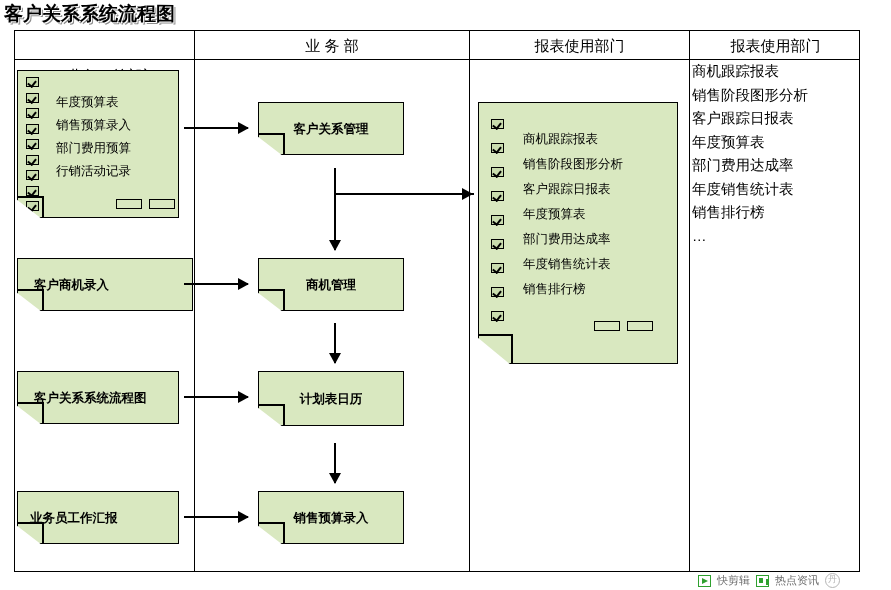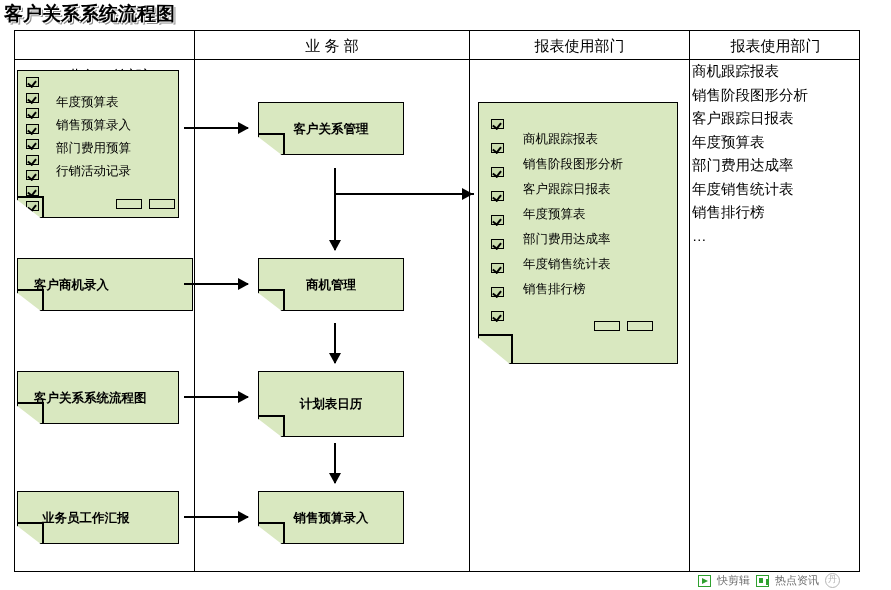--- a/index.html
+++ b/index.html
@@ -174,21 +174,21 @@
 <div class="doc" style="left:17px;top:371px;width:162px;height:53px;">
   <div class="shadow"></div>
   <div class="label off" style="left:16px;">客户关系系统流程图</div>
   <div class="fold"></div>
   <div class="foldline"></div>
   <div class="folddiag"></div>
 </div>
 
 <div class="doc" style="left:17px;top:491px;width:162px;height:53px;">
   <div class="shadow"></div>
-  <div class="label off" style="left:24px;">业务员工作汇报</div>
+  <div class="label off" style="left:12px;">业务员工作汇报</div>
   <div class="fold"></div>
   <div class="foldline"></div>
   <div class="folddiag"></div>
 </div>
 
 <div class="doc" style="left:258px;top:102px;width:146px;height:53px;">
   <div class="shadow"></div>
   <div class="label">客户关系管理</div>
   <div class="fold"></div>
   <div class="foldline"></div>
@@ -196,21 +196,21 @@
 </div>
 
 <div class="doc" style="left:258px;top:258px;width:146px;height:53px;">
   <div class="shadow"></div>
   <div class="label">商机管理</div>
   <div class="fold"></div>
   <div class="foldline"></div>
   <div class="folddiag"></div>
 </div>
 
-<div class="doc" style="left:258px;top:371px;width:146px;height:66px;">
+<div class="doc" style="left:258px;top:371px;width:146px;height:55px;">
   <div class="shadow"></div>
   <div class="label">计划表日历</div>
   <div class="fold"></div>
   <div class="foldline"></div>
   <div class="folddiag"></div>
 </div>
 
 <div class="doc" style="left:258px;top:491px;width:146px;height:53px;">
   <div class="shadow"></div>
   <div class="label">销售预算录入</div>

